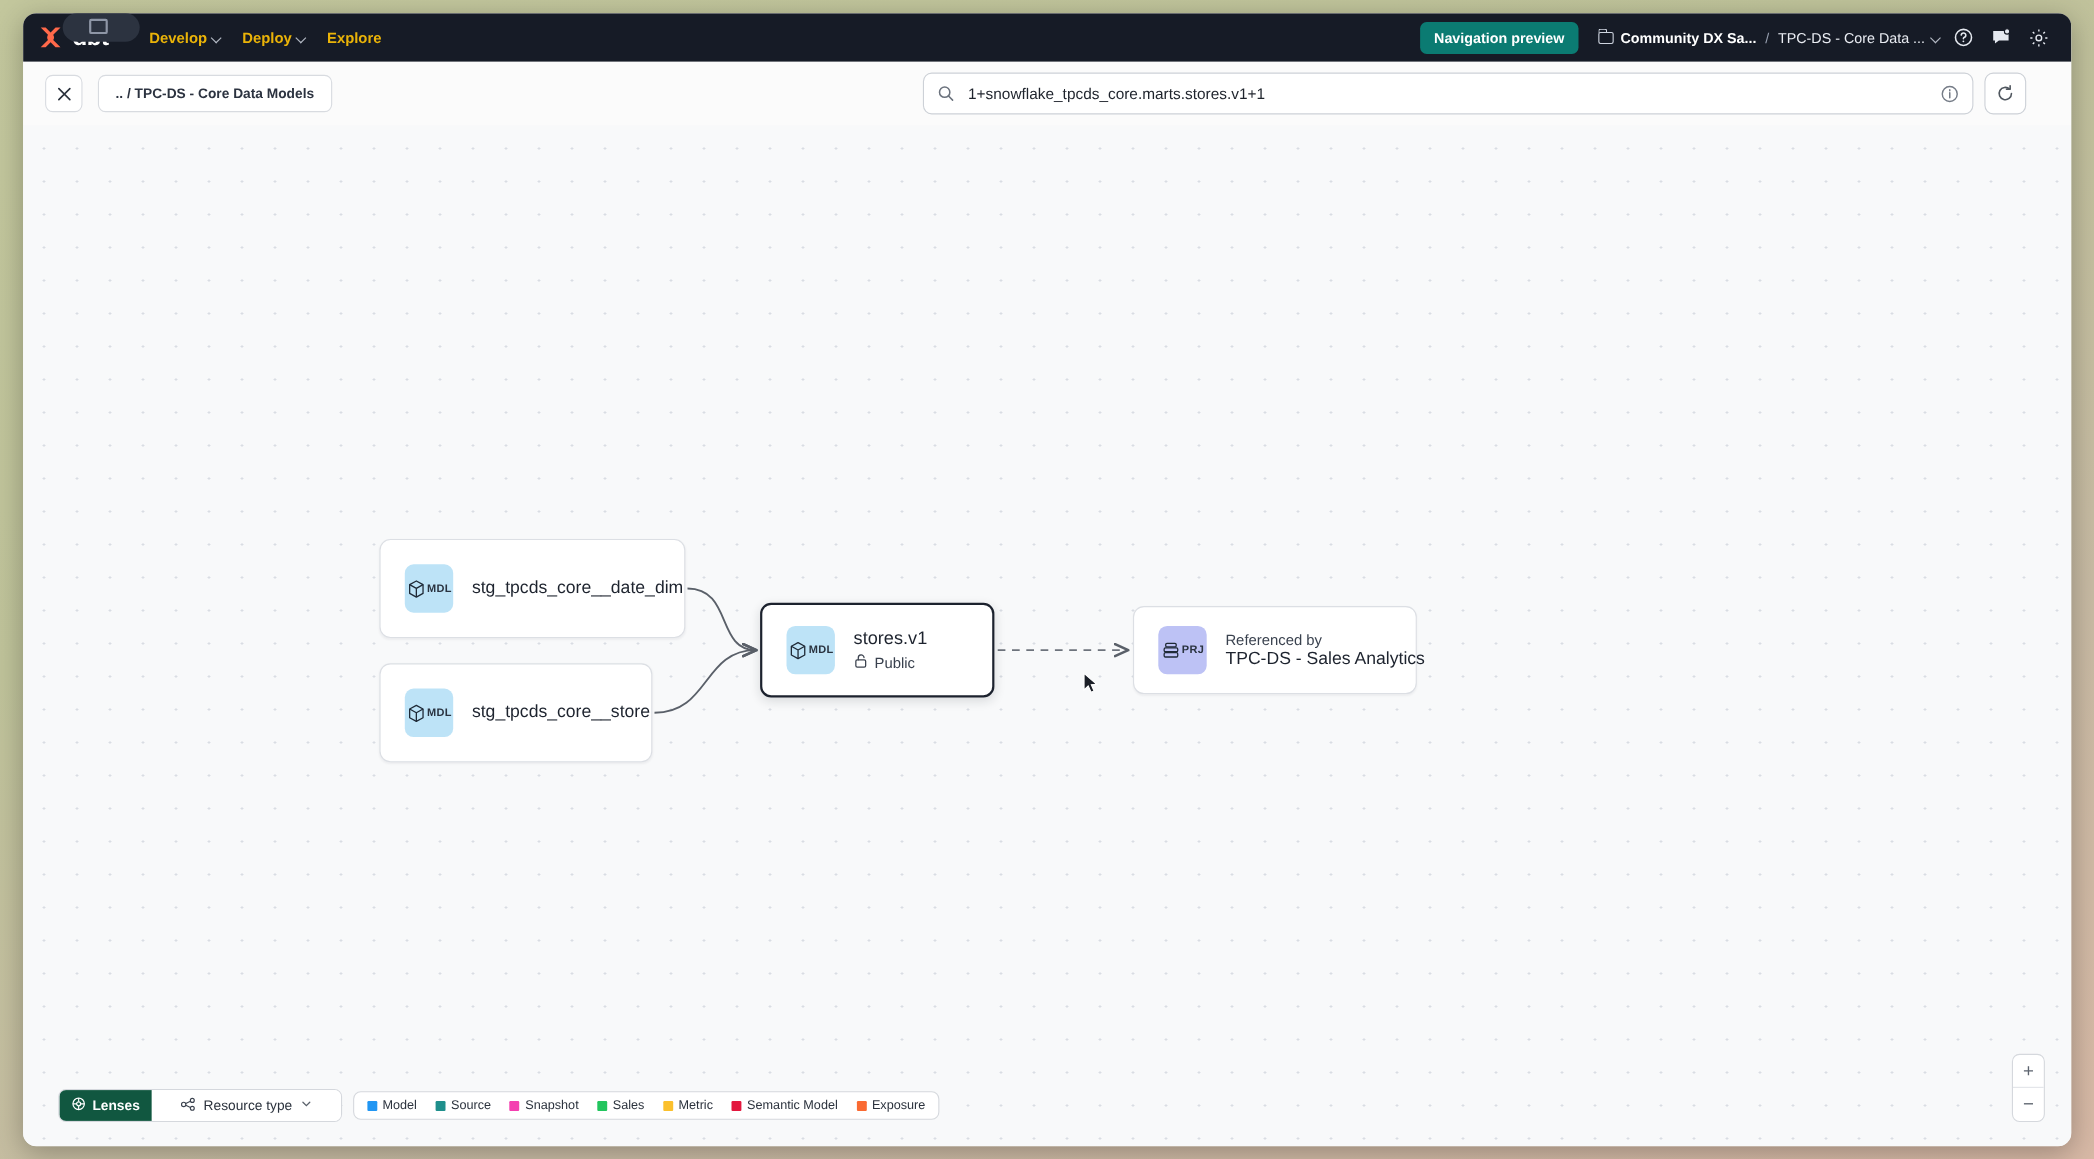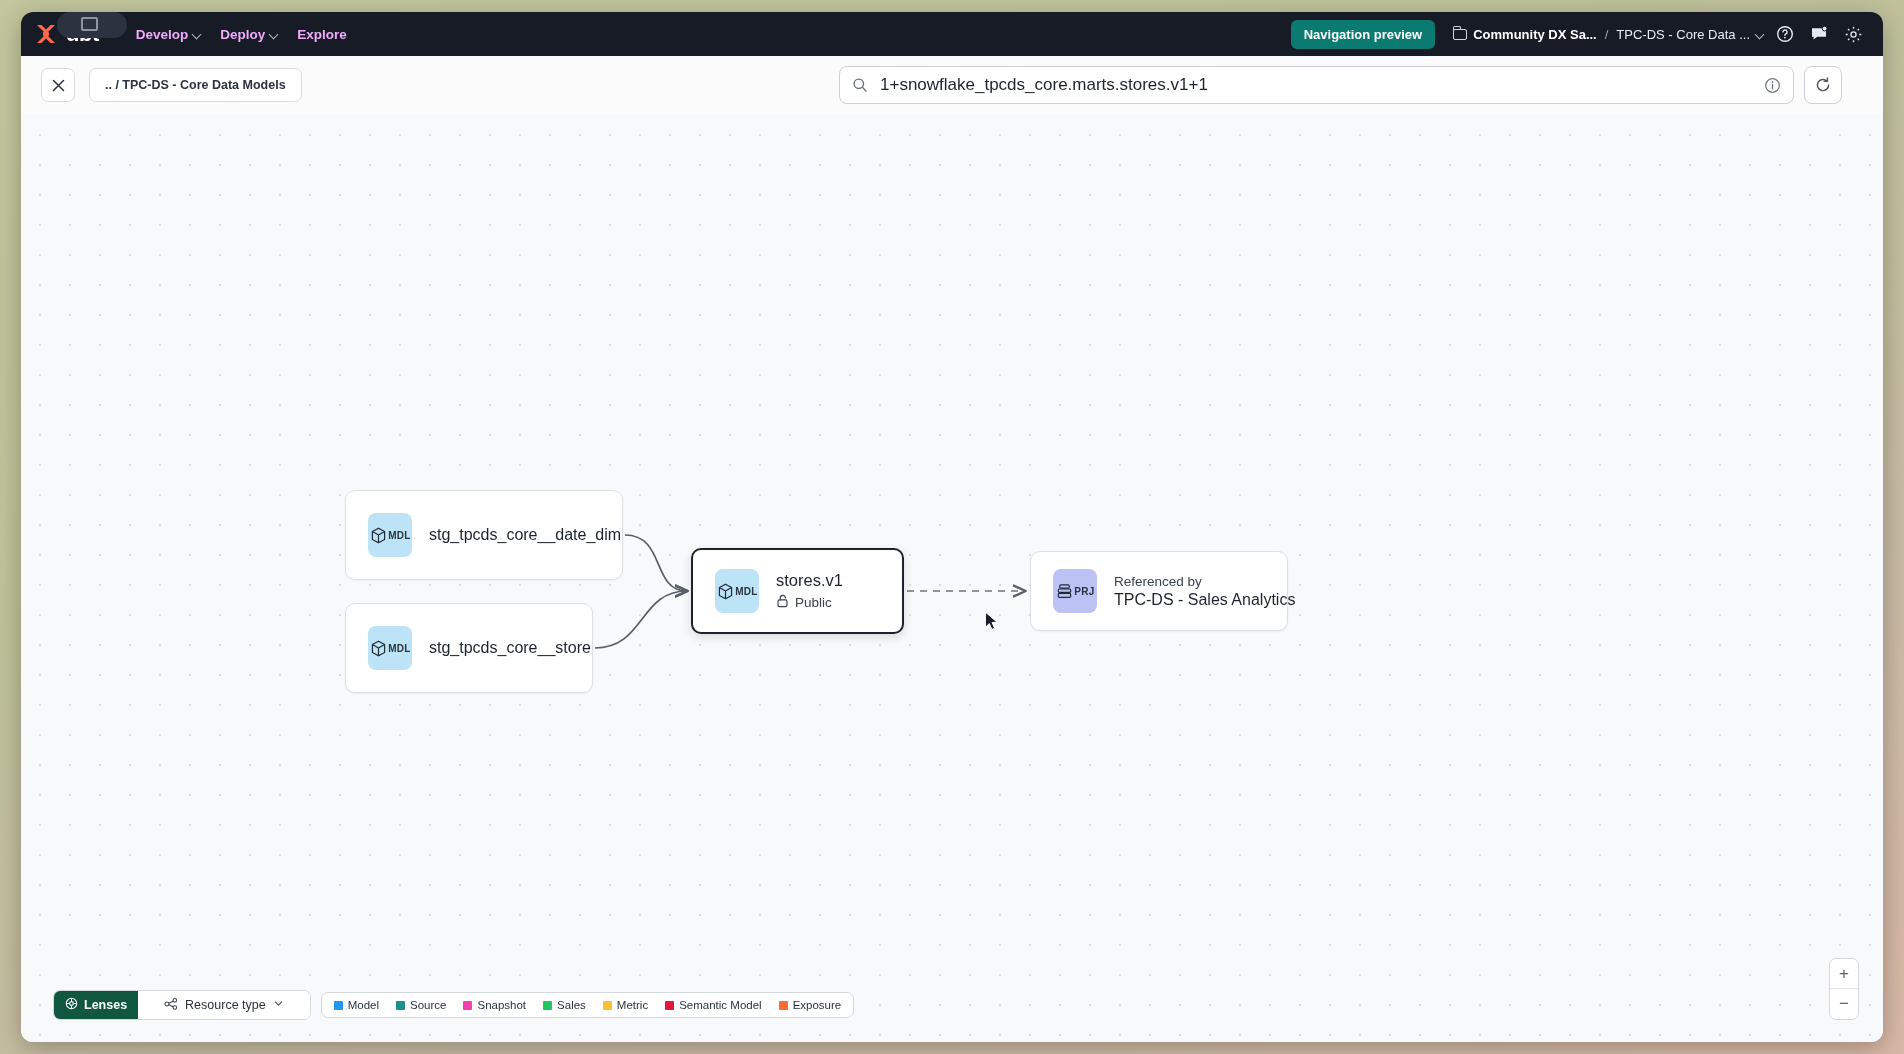--- a/index.html
+++ b/index.html
@@ -61,21 +61,21 @@
     align-items: center;
     padding: 0 16px 0 12px;
     z-index: 3;
   }
 
   .logo-wrap { display: flex; align-items: center; gap: 7px; margin-right: 28px; }
   .logo-mark { width: 26px; height: 26px; position: relative; }
   .logo-text { color: #fff; font-size: 22px; font-weight: 700; letter-spacing: -0.5px; }
 
   .nav-link {
-    color: #f0abfc;
+    color: #eab308;
     font-size: 13.5px;
     font-weight: 600;
     padding: 6px 9px;
     border-radius: 5px;
     display: flex;
     align-items: center;
     gap: 5px;
     cursor: pointer;
     white-space: nowrap;
   }
@@ -166,21 +166,21 @@
     height: 38px;
     border: 1px solid #cdd1d7; border-radius: 8px;
     background: #ffffff;
     display: flex; align-items: center;
     padding: 0 12px;
   }
   .search-ico { width: 16px; height: 16px; flex: 0 0 auto; }
   .search-val {
     flex: 1 1 auto;
     margin-left: 12px;
-    font-size: 17px; color: #1e232c;
+    font-size: 14px; color: #1e232c;
     white-space: nowrap; overflow: hidden;
   }
   .info-ico { width: 17px; height: 17px; flex: 0 0 auto; cursor: pointer; }
 
   .refresh-btn {
     width: 38px; height: 38px;
     border: 1px solid #cdd1d7; border-radius: 8px;
     background: #ffffff;
     display: flex; align-items: center; justify-content: center;
     cursor: pointer;

